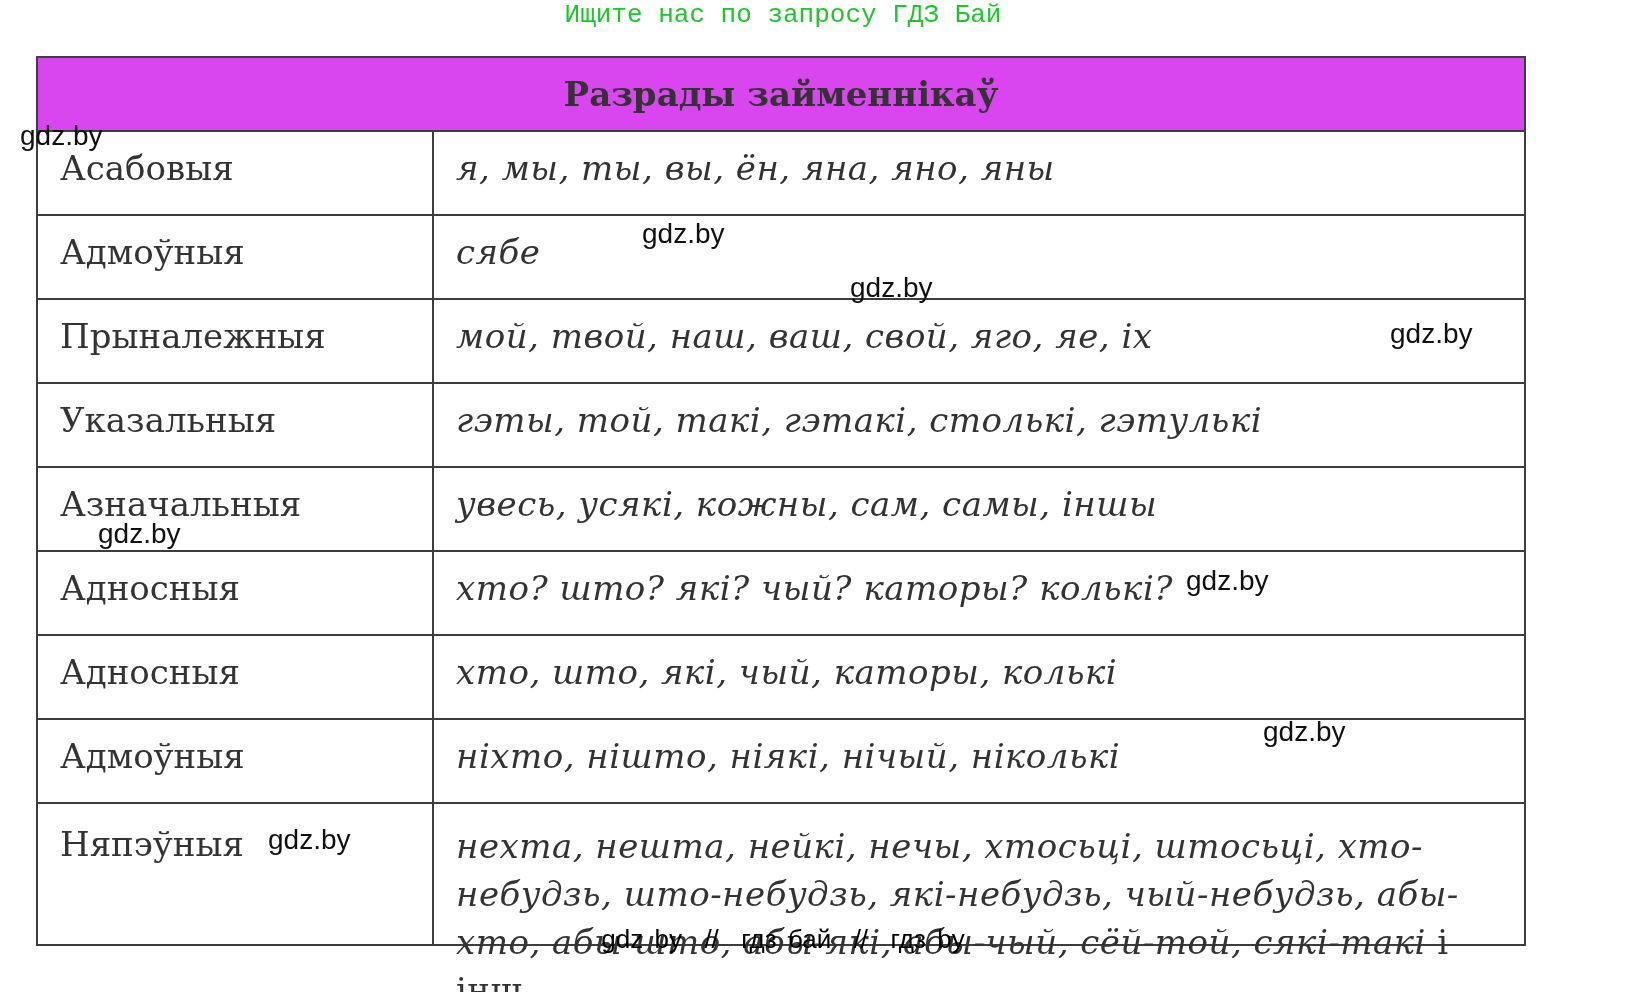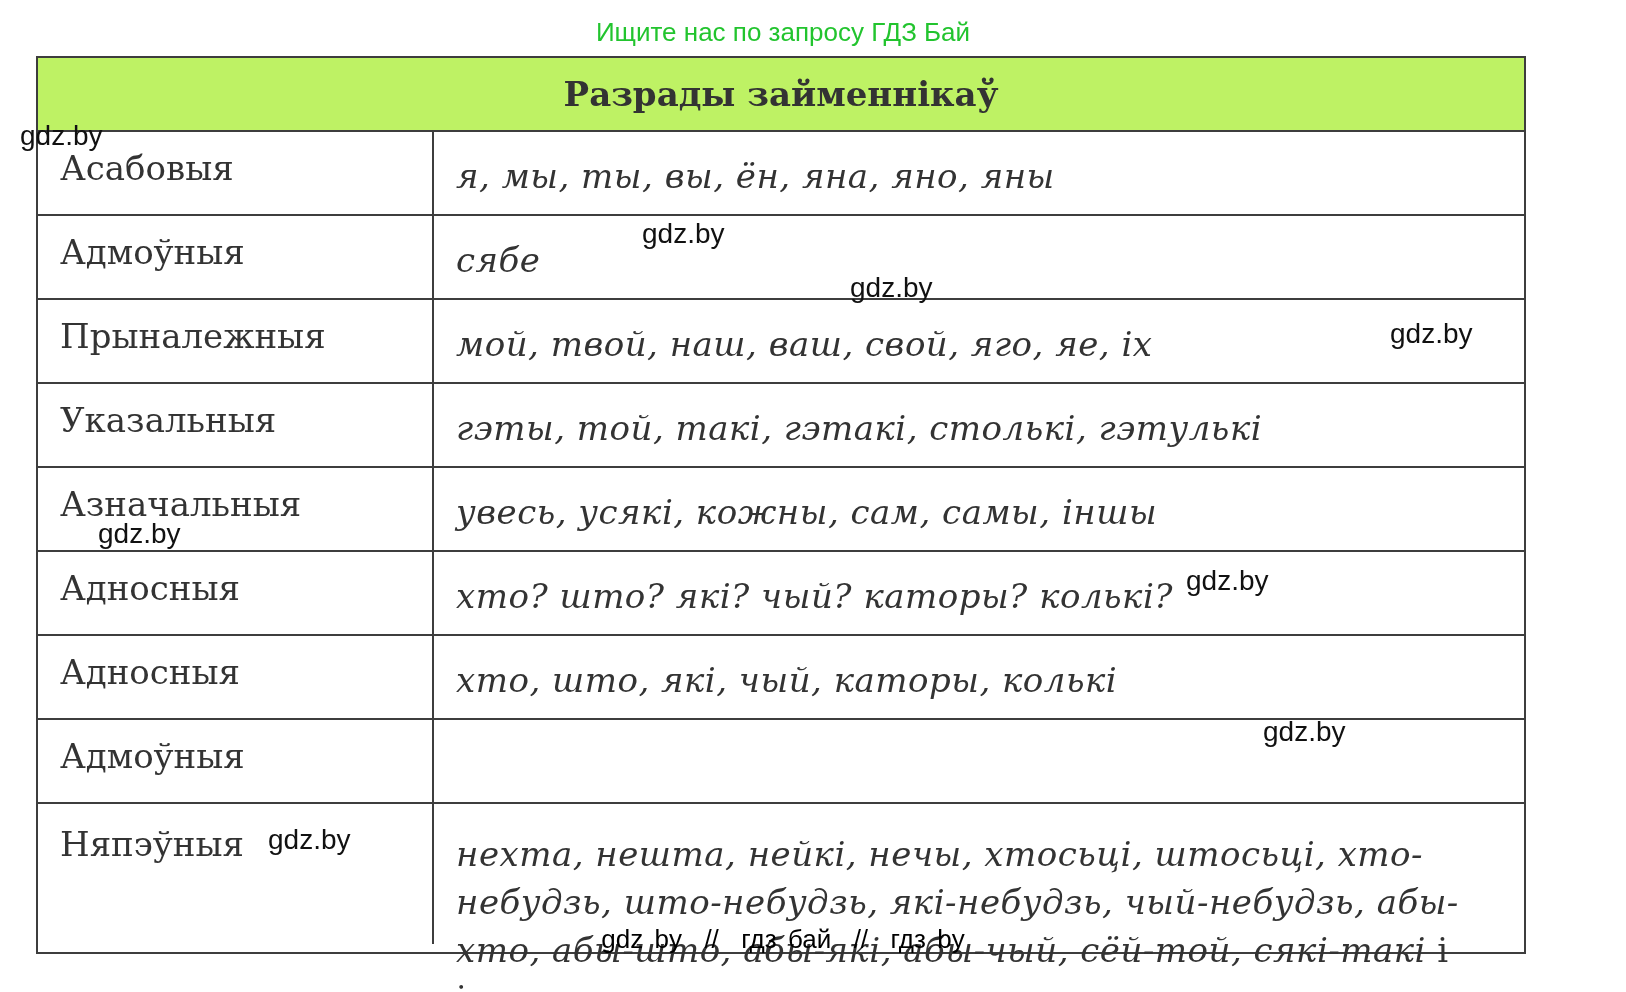--- a/index.html
+++ b/index.html
@@ -1,40 +1,40 @@
 <!DOCTYPE html>
 <html><head>
 <meta charset="utf-8">
 <style>
   html, body { margin:0; padding:0; background:#ffffff; }
   body { width:1626px; height:992px; position:relative; overflow:hidden; }
   .top-banner {
-    position:absolute; left:0; top:17px; width:1566px; text-align:center;
-    font-family:Liberation Sans, sans-serif; font-size:26px; color:#22c42e;
+    position:absolute; left:0; top:0; width:1566px; text-align:center;
+    font-family:Liberation Mono, monospace; font-size:26px; color:#22c42e;
     line-height:30px;
   }
   .table {
     position:absolute; left:36px; top:56px; width:1490px;
     border:2px solid #3d3d3d; box-sizing:border-box;
     font-family:"DejaVu Serif", "Liberation Serif", serif; color:#333;
   }
   .thead {
-    height:72px; background:#bef264; border-bottom:2px solid #3d3d3d;
+    height:72px; background:#d946ef; border-bottom:2px solid #3d3d3d;
     display:flex; align-items:center; justify-content:center;
     font-weight:bold; font-size:34px; color:#333;
   }
   .row { display:flex; border-bottom:2px solid #3d3d3d; }
   .row:last-child { border-bottom:none; }
   .cell-cat {
     width:396px; border-right:2px solid #3d3d3d; box-sizing:border-box;
     padding:0 0 0 22px; font-size:34px; line-height:73px; height:82px;
   }
   .cell-ex {
     flex:1; padding:0 0 0 22px; font-size:34px; font-style:italic;
-    line-height:73px; height:73px; letter-spacing:0.5px;margin-top:8px;
+    line-height:73px; height:73px; letter-spacing:0.5px;
   }
   .row.tall .cell-cat { height:140px; line-height:80px; }
   .row.tall .cell-ex { height:140px; line-height:48px; padding-top:18px; box-sizing:border-box; padding-right:14px; }
   .upright { font-style:normal; }
   .wm {
     position:absolute; font-family:"Liberation Sans", sans-serif;
     font-size:28px; color:#111; line-height:30px;margin-top:21px;
   }
   .footer {
     position:absolute; left:0; top:924px; width:1566px; text-align:center;
@@ -73,20 +73,21 @@
   <div class="row">
     <div class="cell-cat">Адносныя</div>
     <div class="cell-ex">хто? што? які? чый? каторы? колькі?</div>
   </div>
   <div class="row">
     <div class="cell-cat">Адносныя</div>
     <div class="cell-ex">хто, што, які, чый, каторы, колькі</div>
   </div>
   <div class="row">
     <div class="cell-cat">Адмоўныя</div>
+    <div class="cell-ex">ніхто, нішто, ніякі, нічый, ніколькі</div>
   </div>
   <div class="row tall">
     <div class="cell-cat">Няпэўныя</div>
     <div class="cell-ex"><span>нехта, нешта, нейкі, нечы, хтосьці, штосьці, хто-небудзь, што-небудзь, які-небудзь, чый-небудзь, абы-хто, абы-што, абы-які, абы-чый, сёй-той, сякі-такі</span><span class="upright"> і інш.</span></div>
   </div>
 </div>
 
 <div class="wm" style="left:20px;top:100px;">gdz.by</div>
 <div class="wm" style="left:642px;top:198px;">gdz.by</div>
 <div class="wm" style="left:850px;top:252px;">gdz.by</div>

